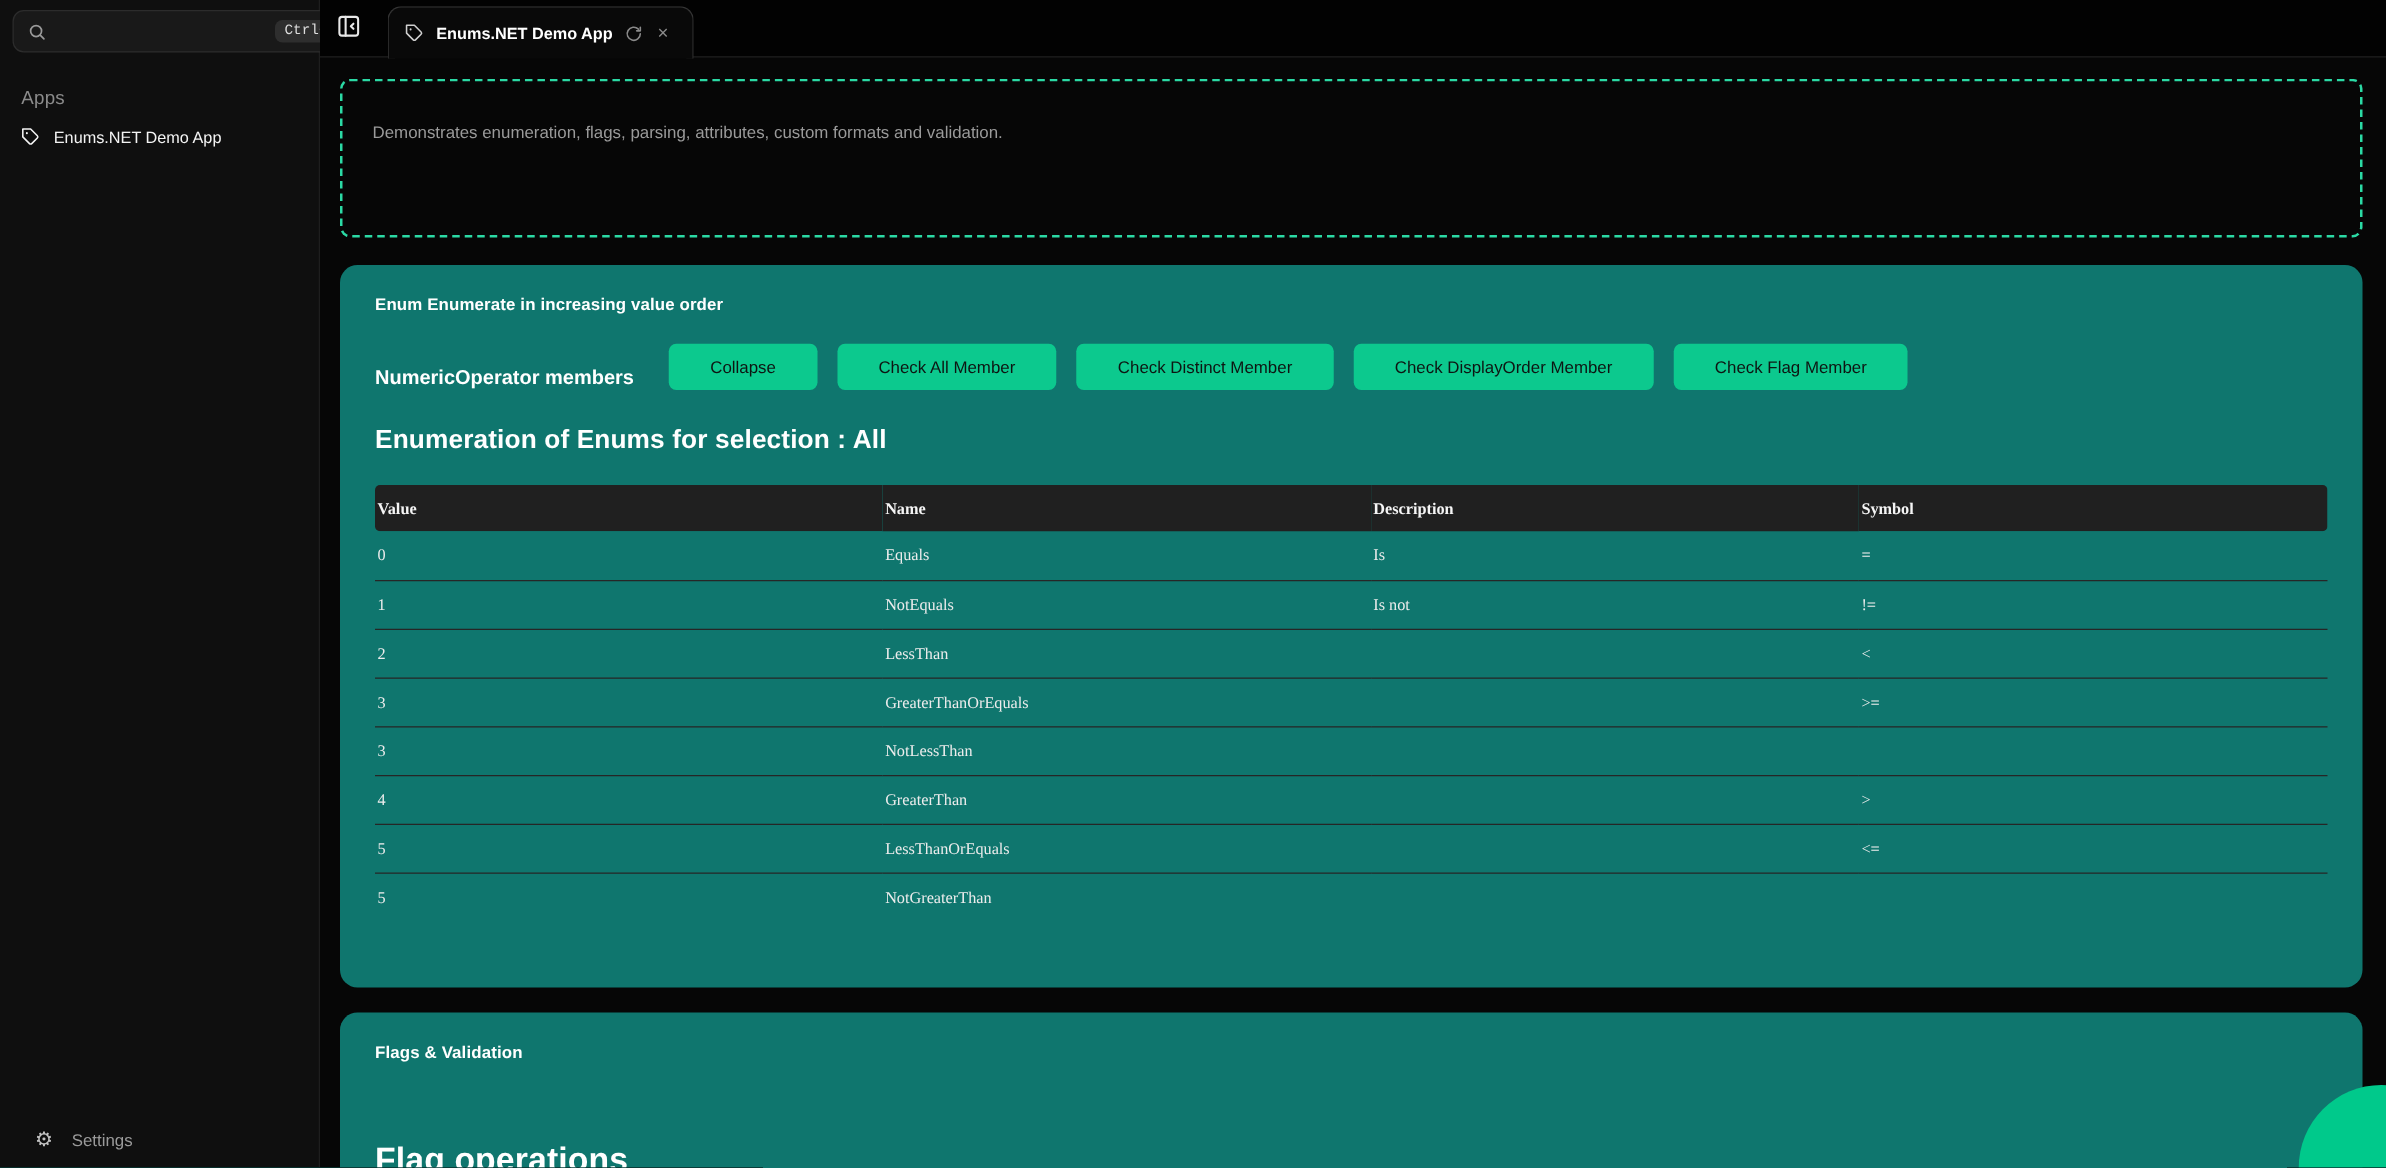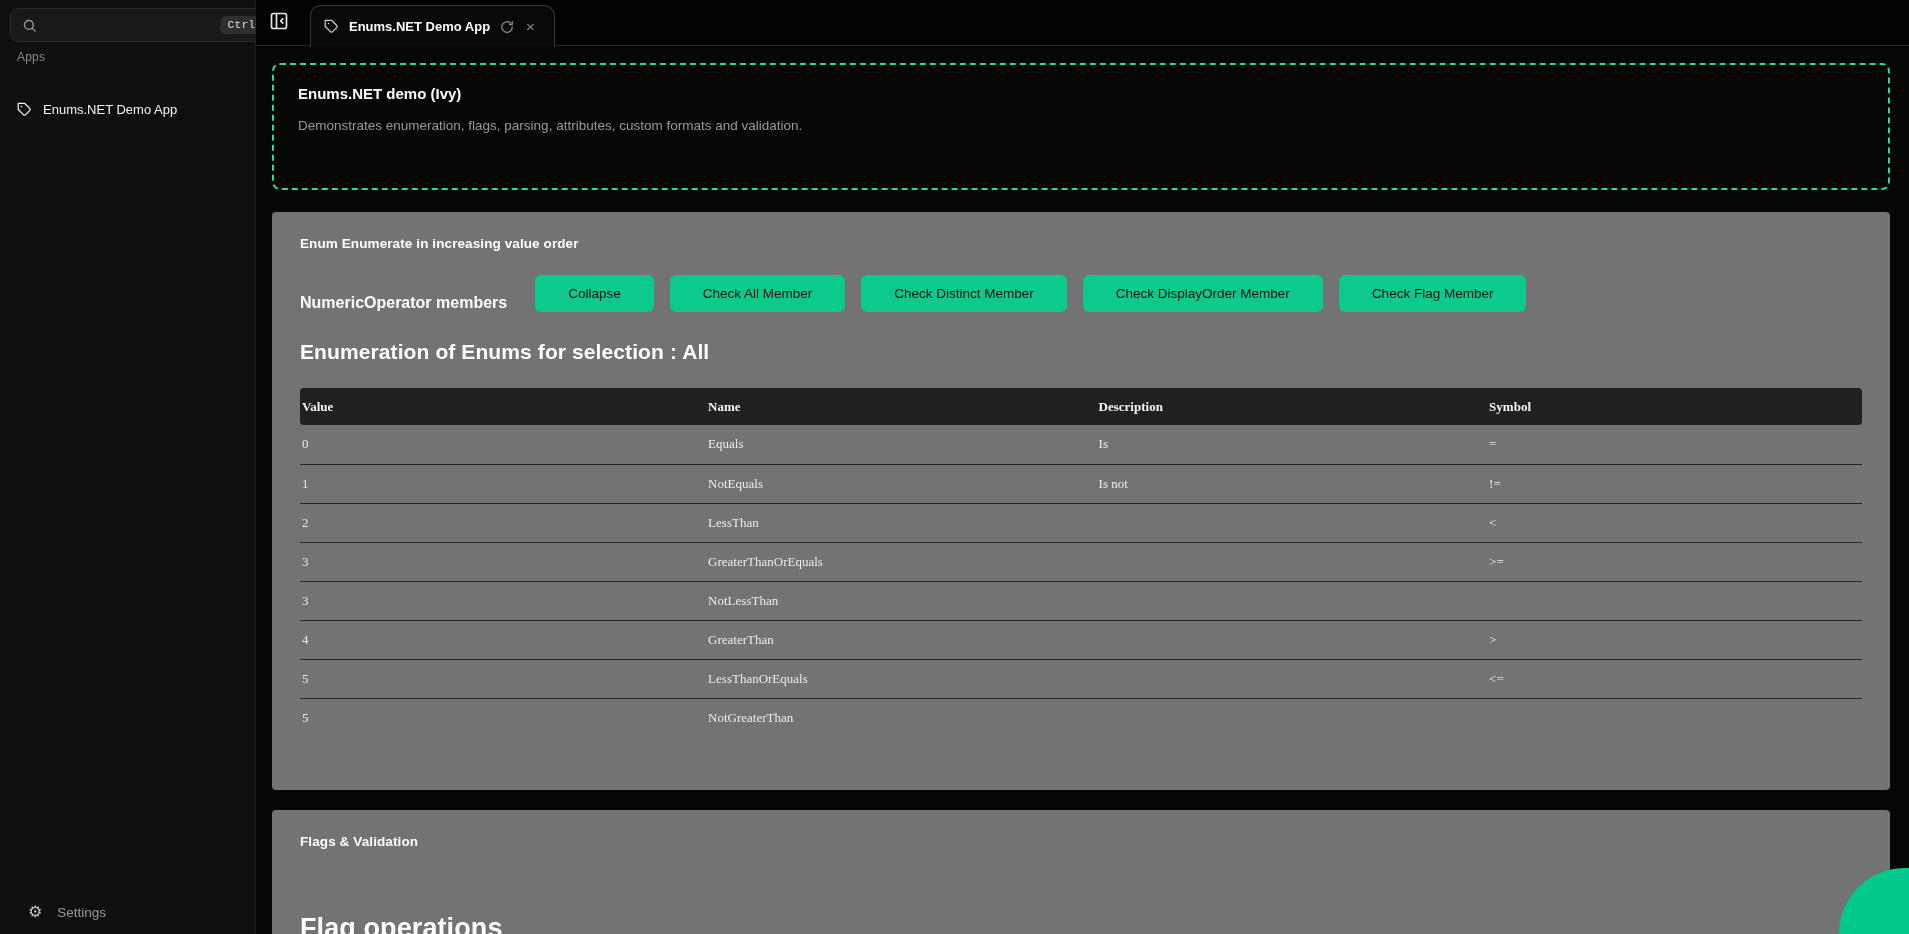--- a/index.html
+++ b/index.html
@@ -32,22 +32,22 @@
   }
   .search-box .mag{flex-shrink:0;display:flex;}
   .kbd{
     margin-left:auto;
     background:#2e2e2e;border-radius:6px;
     font-family:"Liberation Mono", monospace;
     font-size:11.5px;color:#dcdcdc;
     padding:3px 8px;line-height:1;
   }
   .section-label{
-    position:absolute;left:17px;top:50px;
-    font-size:12px;color:#8b8b8b;letter-spacing:.2px;
+    position:absolute;left:17px;top:70px;
+    font-size:15px;color:#8b8b8b;letter-spacing:.2px;
   }
   .side-item{
     position:absolute;left:0;top:94px;width:100%;height:30px;
     display:flex;align-items:center;gap:11px;padding:0 17px;
     cursor:pointer;
   }
   .side-item .label{font-size:13px;font-weight:500;color:#f3f3f3;}
   .settings-row{
     position:absolute;left:28px;bottom:14px;
     display:flex;align-items:center;gap:15px;cursor:pointer;
@@ -78,21 +78,21 @@
   .hero{
     height:127px;
     border:2px dashed var(--accent-dashed);
     border-radius:8px;
     padding:17px 24px;
   }
   .hero-title{font-size:15px;font-weight:700;color:#fff;margin-top:3px;}
   .hero-sub{font-size:13.5px;color:#9a9a9a;margin-top:16px;}
 
   .card{
-    background:#737373;border-radius:4px;
+    background:#0f766e;border-radius:14px;
     padding:24px 28px;
   }
   .card-1{margin-top:22px;height:578px;}
   .card-title{font-size:13.5px;font-weight:700;color:#fff;letter-spacing:.1px;}
 
   .members-row{display:flex;align-items:flex-end;margin-top:23px;height:38px;}
   .members-label{font-size:16px;font-weight:700;color:#fff;margin-right:28px;}
   .btn{
     height:37px;border:none;border-radius:6px;
     background:var(--accent);
@@ -195,21 +195,20 @@
             <path d="M21 3v5h-5"></path>
           </svg>
         </span>
         <span class="close">×</span>
       </div>
     </div>
 
     <div class="content">
 
       <div class="hero">
-        <div class="hero-title">Enums.NET demo (Ivy)</div>
         <div class="hero-sub">Demonstrates enumeration, flags, parsing, attributes, custom formats and validation.</div>
       </div>
 
       <div class="card card-1">
         <div class="card-title">Enum Enumerate in increasing value order</div>
 
         <div class="members-row">
           <span class="members-label">NumericOperator members</span>
           <button class="btn">Collapse</button>
           <button class="btn">Check All Member</button>

